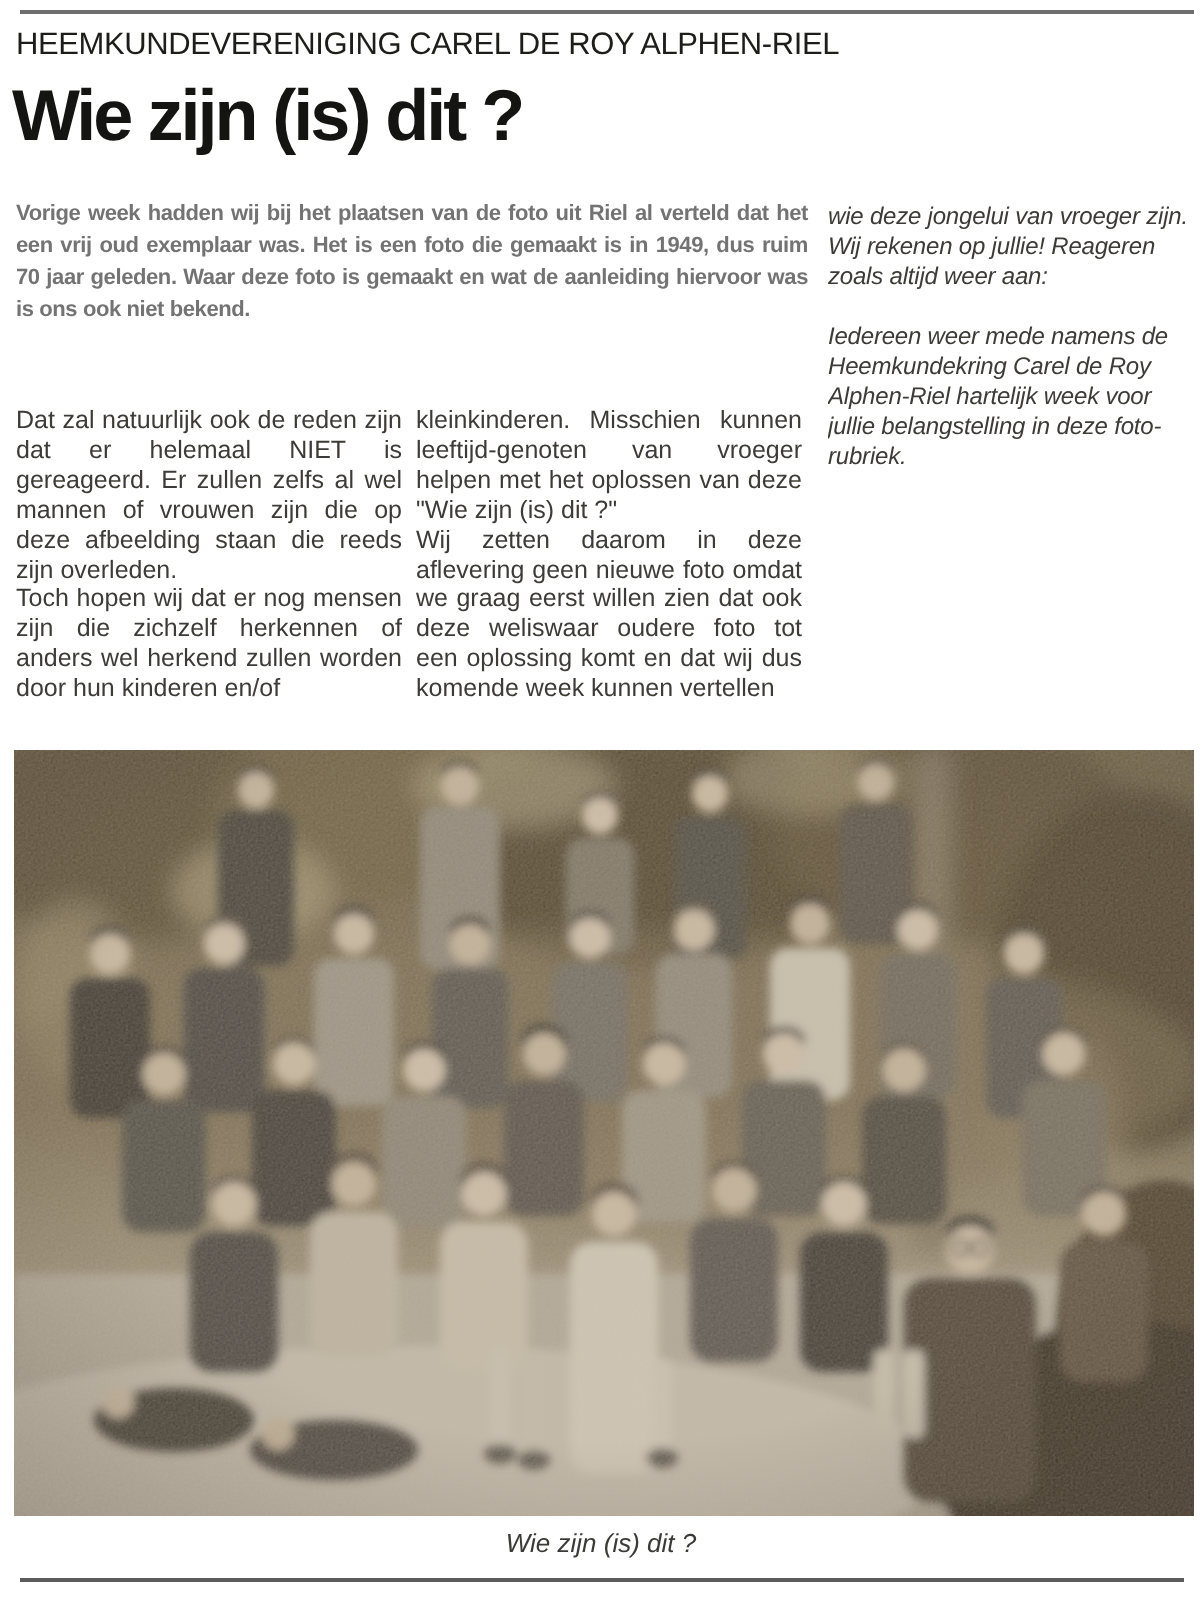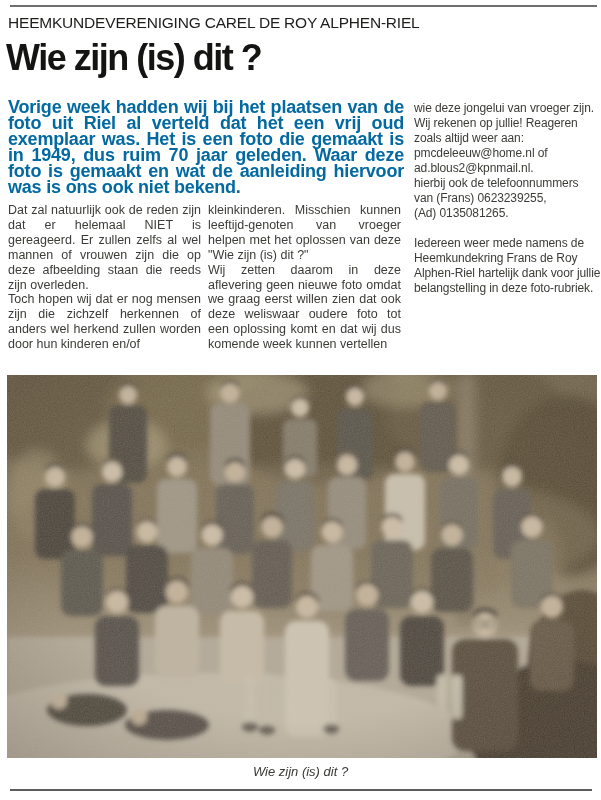--- a/index.html
+++ b/index.html
@@ -13,28 +13,28 @@
   .kicker{
     position:absolute;left:8px;top:14px;width:560px;
     font-size:15.5px;font-weight:normal;letter-spacing:-0.2px;color:#1d1d1b;
   }
   .title{
     position:absolute;left:6px;top:36px;margin:0;width:580px;
     font-size:36px;line-height:1.2;font-weight:bold;letter-spacing:-1.5px;color:#141412;
   }
   .intro{
     position:absolute;left:8px;top:99px;width:396px;margin:0;
-    font-size:18px;line-height:16px;font-weight:bold;letter-spacing:-0.2px;
-    text-align:justify;color:#0369a1;
+    font-size:11px;line-height:16px;font-weight:bold;letter-spacing:-0.2px;
+    text-align:justify;color:#737373;
   }
   .col{position:absolute;text-align:justify;}
   .col p{margin:0;}
   .col1{left:8px;top:203px;width:193px;height:170px;font-size:12.5px;line-height:14.9px;overflow:hidden;}
   .col2{left:208px;top:203px;width:193px;height:170px;font-size:12.5px;line-height:14.9px;overflow:hidden;}
-  .col3{left:414px;top:101px;width:187px;height:270px;font-size:12px;line-height:15px;letter-spacing:-0.1px;overflow:hidden;}
+  .col3{left:414px;top:101px;width:187px;height:270px;font-size:12px;line-height:15px;letter-spacing:-0.1px;overflow:hidden;font-style:italic;}
   .col3 p{text-align:left;}
   .pre{white-space:pre-line;text-align:left;}
   .gap{margin-top:15px !important;}
   .photo{
     position:absolute;left:7px;top:375px;width:590px;height:383px;
     background:#7a6c50;overflow:hidden;
   }
   .photo svg{display:block;}
   .caption{
     position:absolute;left:0;top:764px;width:601px;text-align:center;
@@ -59,26 +59,21 @@
     <p>Wij zetten daarom in deze aflevering geen nieuwe foto omdat we graag eerst willen zien dat ook deze weliswaar oudere foto tot een oplossing komt en dat wij dus komende week kunnen vertellen</p>
   </div>
 
   <div class="col col1">
     <p>Dat zal natuurlijk ook de reden zijn dat er helemaal NIET is gereageerd. Er zullen zelfs al wel mannen of vrouwen zijn die op deze afbeelding staan die reeds zijn overleden.</p>
     <p>Toch hopen wij dat er nog mensen zijn die zichzelf herkennen of anders wel herkend zullen worden door hun kinderen en/of</p>
   </div>
 
   <div class="col col3">
     <p>wie deze jongelui van vroeger zijn. Wij rekenen op jullie! Reageren zoals altijd weer aan:</p>
-    <p class="pre">pmcdeleeuw@home.nl of
-ad.blous2@kpnmail.nl.
-hierbij ook de telefoonnummers
-van (Frans) 0623239255,
-(Ad) 0135081265.</p>
-    <p class="gap">Iedereen weer mede namens de Heemkundekring Frans de Roy Alphen-Riel hartelijk dank voor jullie belangstelling in deze foto-rubriek.</p>
+    <p class="gap">Iedereen weer mede namens de Heemkundekring Carel de Roy Alphen-Riel hartelijk week voor jullie belangstelling in deze foto-rubriek.</p>
   </div>
 
   <div class="photo">
     <svg width="590" height="383" viewBox="0 0 590 383" xmlns="http://www.w3.org/2000/svg">
       <defs>
         <linearGradient id="bgG" x1="0" y1="0" x2="0" y2="1">
           <stop offset="0" stop-color="#6e6144"></stop>
           <stop offset="0.45" stop-color="#77684d"></stop>
           <stop offset="0.72" stop-color="#9d9078"></stop>
           <stop offset="1" stop-color="#b5ab99"></stop>

